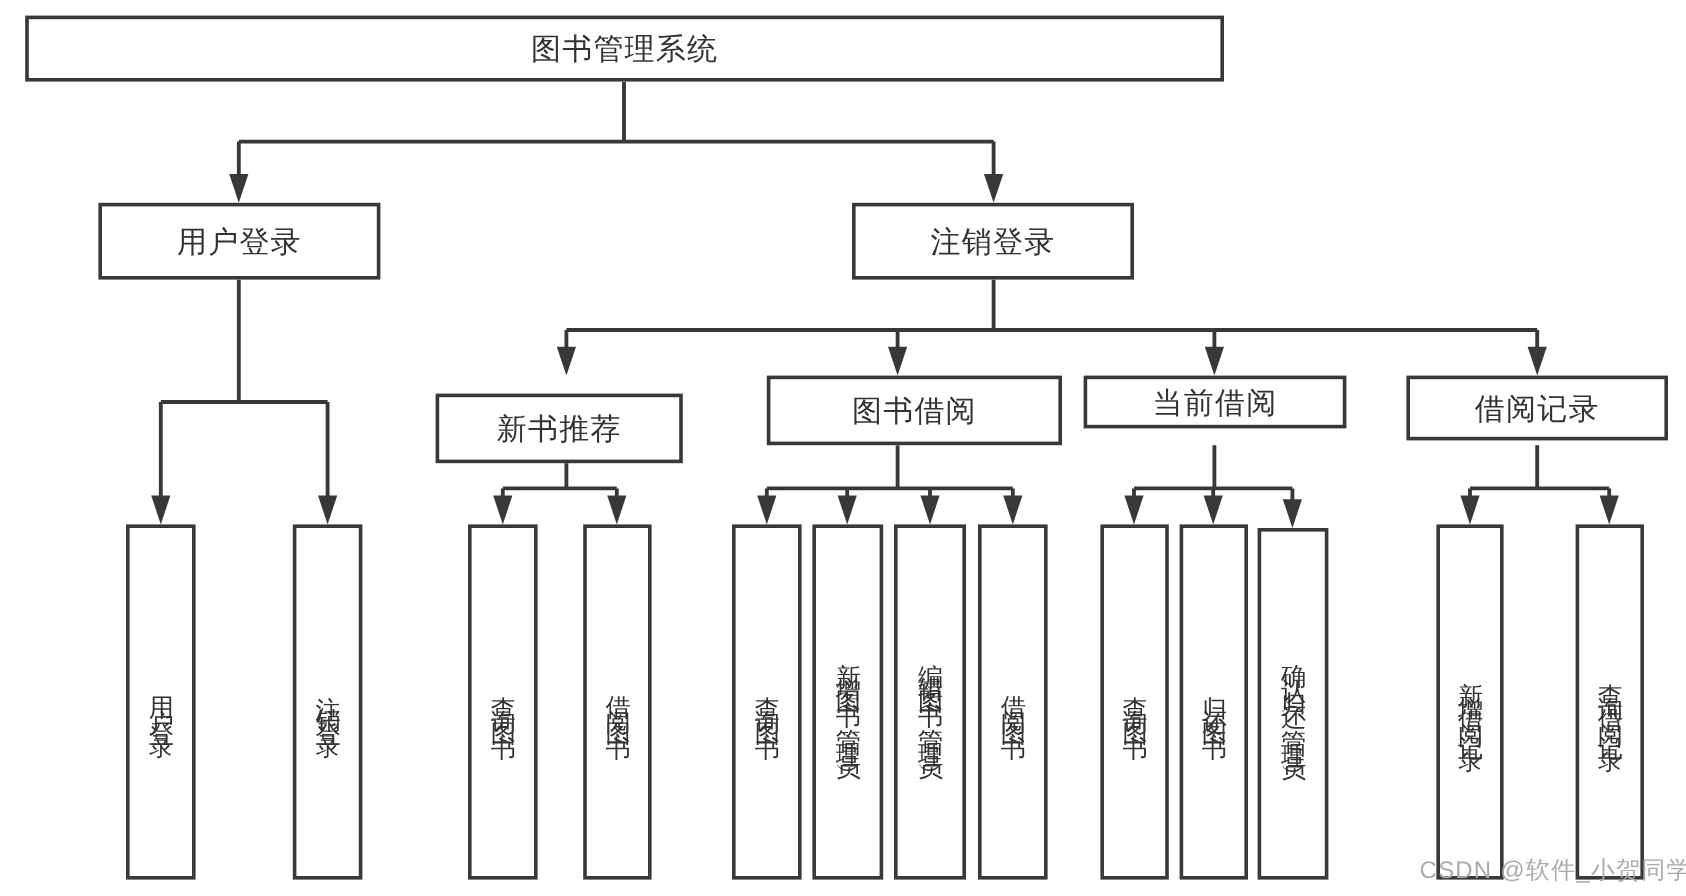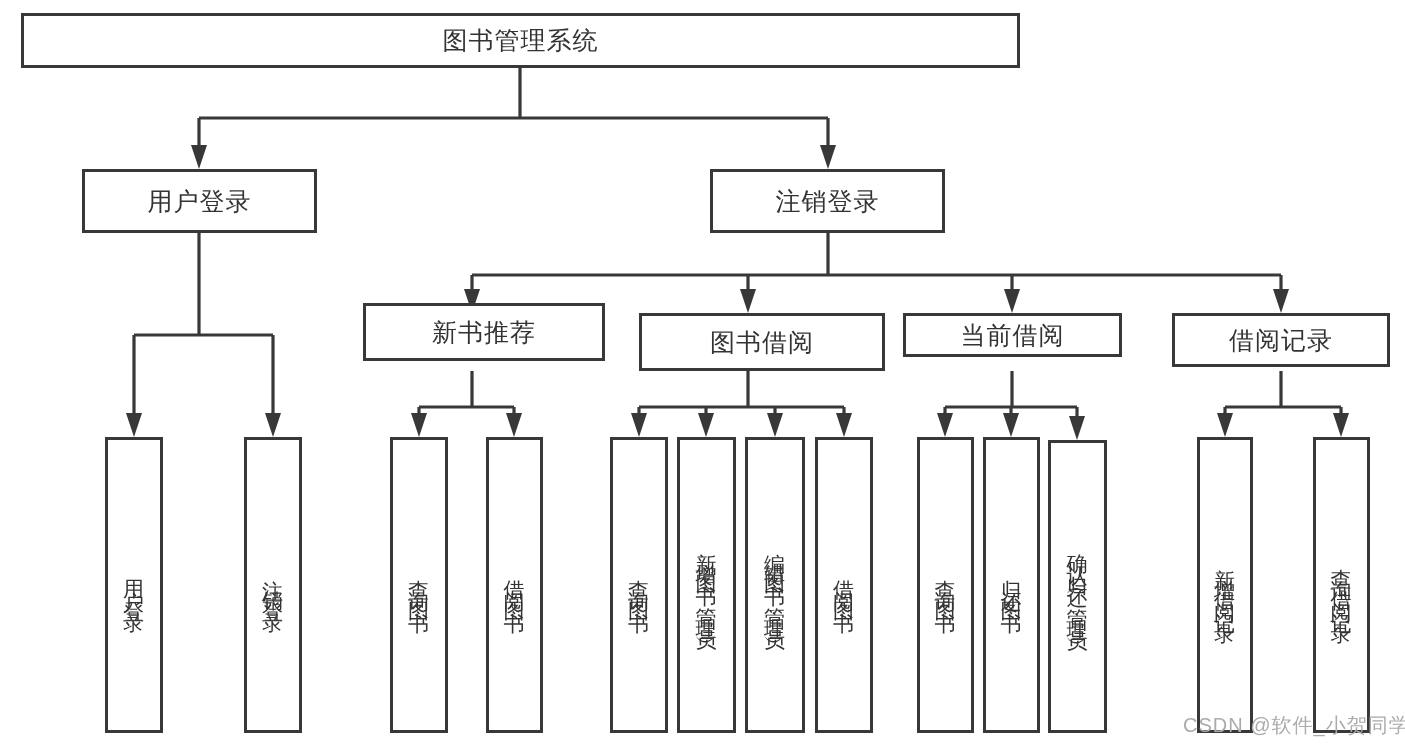--- a/index.html
+++ b/index.html
@@ -60,21 +60,21 @@
       <polygon points="1217,413 1233,413 1225,437"></polygon>
       <polygon points="1333,413 1349,413 1341,437"></polygon>
     </g>
   </svg>
 
   <div class="node hbox" style="left:21px; top:13px; width:999px; height:55px;">图书管理系统</div>
 
   <div class="node hbox" style="left:82px; top:169px; width:235px; height:64px;">用户登录</div>
   <div class="node hbox" style="left:710px; top:169px; width:235px; height:64px;">注销登录</div>
 
-  <div class="node hbox" style="left:363px; top:303px; width:242px; height:58px;">新书推荐</div>
+  <div class="node hbox" style="left:363px; top:328px; width:206px; height:58px;">新书推荐</div>
   <div class="node hbox" style="left:639px; top:313px; width:246px; height:58px;">图书借阅</div>
   <div class="node hbox" style="left:903px; top:313px; width:219px; height:44px;">当前借阅</div>
   <div class="node hbox" style="left:1172px; top:313px; width:218px; height:54px;">借阅记录</div>
 
   <div class="node vbox" style="left:105px; top:437px; width:58px; height:296px;">
     <span class="vtext">用户登录</span>
   </div>
   <div class="node vbox" style="left:244px; top:437px; width:58px; height:296px;">
     <span class="vtext">注销登录</span>
   </div>

